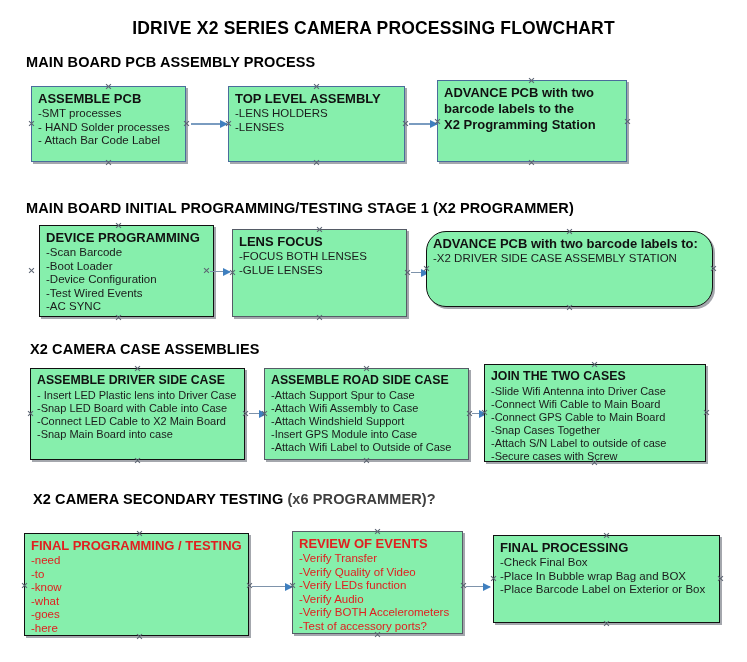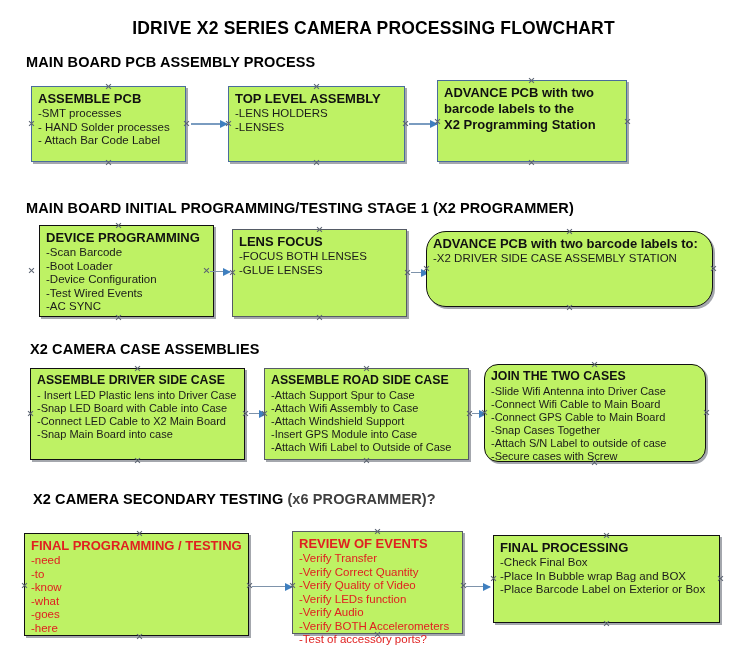--- a/index.html
+++ b/index.html
@@ -30,21 +30,21 @@
     font-weight:bold;
     color:#000;
     white-space:nowrap;
     letter-spacing:.1px;
   }
   .section-title .accent{color:#404040;}
 
   
   .box{
     position:absolute;
-    background:#bef264;
+    background:#86efac;
     box-sizing:border-box;
     box-shadow:2px 2px 0 0 rgba(90,95,105,.55);
     padding:4px 5px 3px 6px;
     overflow:visible;
   }
   .box.blue{border:1.3px solid #4a6c9b;}
   .box.dark{border:1.3px solid #555b66;}
   .box.black{border:1.2px solid #101010;}
 
   .box .bt{
@@ -215,21 +215,21 @@
   </div>
   <div class="hx" style="left:363px;top:365px;"></div>
   <div class="hx" style="left:261px;top:410px;"></div>
   <div class="hx" style="left:363px;top:457px;"></div>
   <div class="hx" style="left:466px;top:410px;"></div>
 
   <div class="conn thin" style="left:472px;top:413px;width:14px;">
       <span class="head"></span>
     </div>
 
-  <div class="box black small" style="left:484px;top:364px;width:222px;height:98px;border-radius:14px;">
+  <div class="box black small" style="left:484px;top:364px;width:222px;height:98px;">
     <div class="bt">JOIN THE TWO CASES</div>
     <div class="bl">-Slide Wifi Antenna into Driver Case</div>
     <div class="bl">-Connect Wifi Cable to Main Board</div>
     <div class="bl">-Connect GPS Cable to Main Board</div>
     <div class="bl">-Snap Cases Together</div>
     <div class="bl">-Attach S/N Label to outside of case</div>
     <div class="bl">-Secure cases with Screw</div>
   </div>
   <div class="hx" style="left:591px;top:361px;"></div>
   <div class="hx" style="left:481px;top:409px;"></div>
@@ -254,21 +254,20 @@
   <div class="hx" style="left:136px;top:633px;"></div>
   <div class="hx" style="left:246px;top:582px;"></div>
 
   <div class="conn thin" style="left:252px;top:586px;width:40px;">
       <span class="head"></span>
     </div>
 
   <div class="box dark red" style="left:292px;top:531px;width:171px;height:103px;">
     <div class="bt">REVIEW OF EVENTS</div>
     <div class="bl">-Verify Transfer</div>
-    <div class="bl">-Verify Correct Quantity</div>
     <div class="bl">-Verify Quality of Video</div>
     <div class="bl">-Verify LEDs function</div>
     <div class="bl">-Verify Audio</div>
     <div class="bl">-Verify BOTH Accelerometers</div>
     <div class="bl">-Test of accessory ports?</div>
   </div>
   <div class="hx" style="left:374px;top:528px;"></div>
   <div class="hx" style="left:289px;top:582px;"></div>
   <div class="hx" style="left:374px;top:631px;"></div>
   <div class="hx" style="left:460px;top:582px;"></div>

